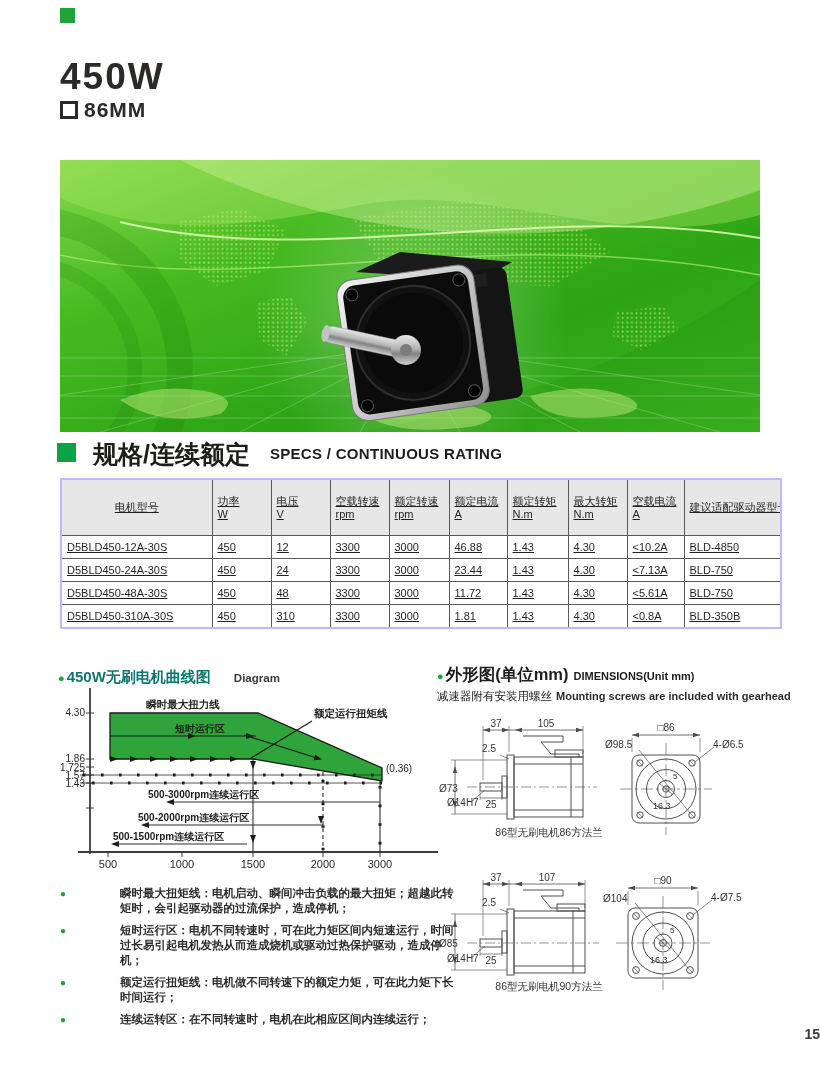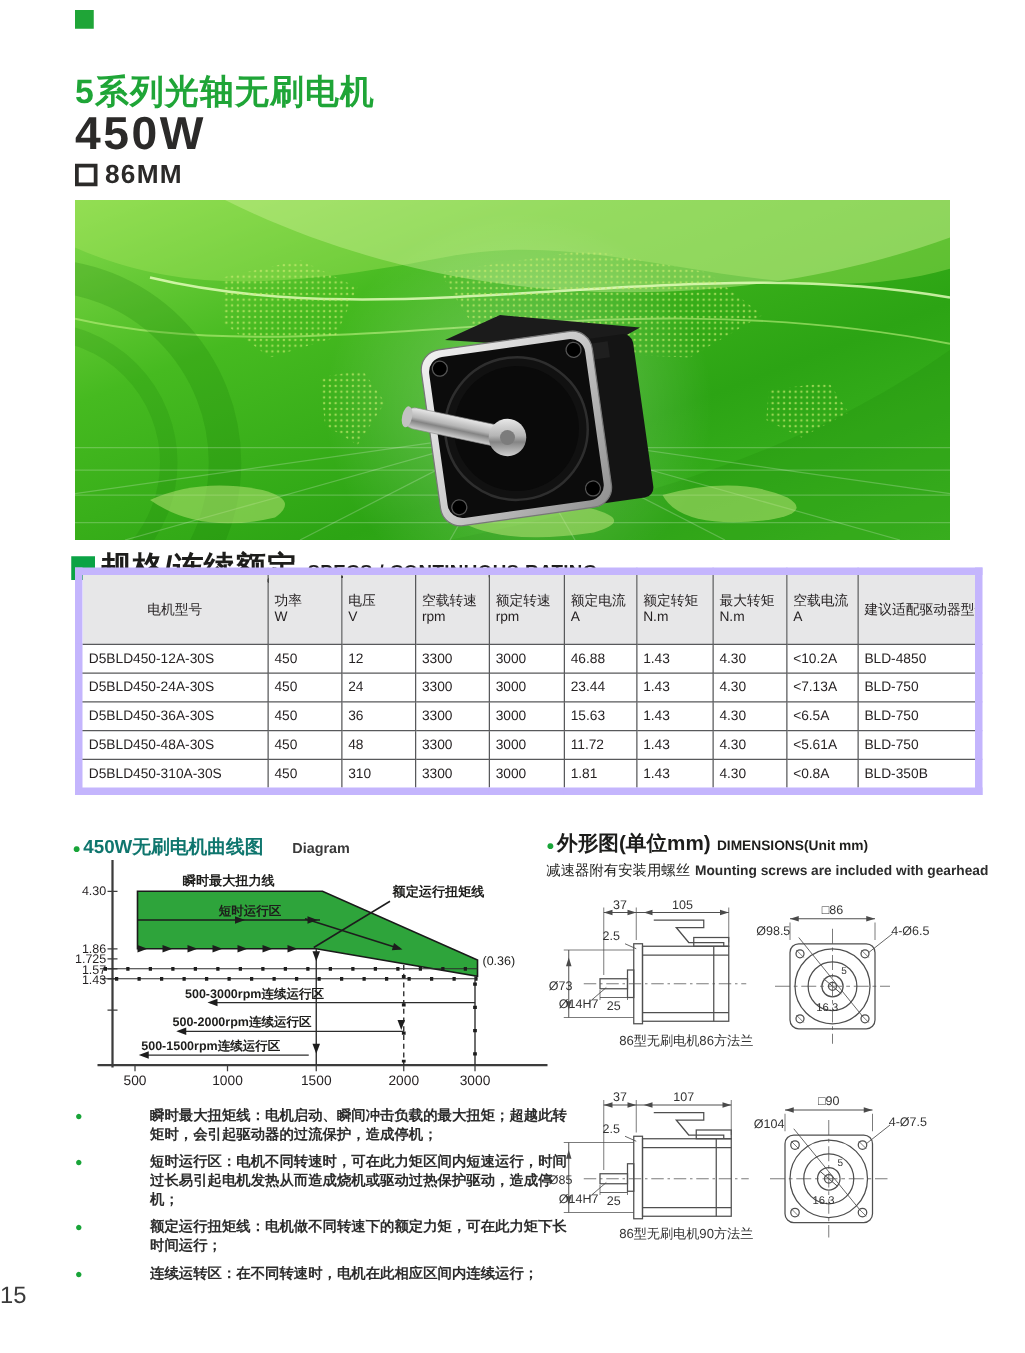--- a/index.html
+++ b/index.html
@@ -6,26 +6,26 @@
   .page{position:relative;width:820px;height:1082px;background:#fff;overflow:hidden;
         font-family:"Liberation Sans","DejaVu Sans",sans-serif;color:#231f20;}
   .logo-square{position:absolute;left:60px;top:8px;width:15px;height:15px;background:#1fa537;}
   .title-block{position:absolute;left:60px;top:58px;}
   .series-title{font-size:27px;font-weight:bold;color:#1fa537;letter-spacing:1px;line-height:30px;}
   .power{font-size:37px;font-weight:bold;color:#2b2a29;letter-spacing:2px;line-height:38px;}
   .frame{display:flex;align-items:center;margin-top:2px;}
   .frame-square{width:12px;height:12px;border:3px solid #2b2a29;display:inline-block;margin-right:6px;}
   .frame-text{font-size:21px;font-weight:bold;color:#2b2a29;letter-spacing:1px;}
   .hero{position:absolute;left:60px;top:160px;width:700px;height:272px;}
-  .section-header{position:absolute;left:57px;top:441px;display:flex;align-items:flex-end;}
+  .section-header{position:absolute;left:57px;top:441px;display:flex;align-items:center;gap:12px;}
   .section-sq{width:19px;height:19px;background:#0ba345;margin-right:5px;margin-bottom:4px;}
   .section-cn{font-size:25px;font-weight:bold;color:#1d1d1b;line-height:27px;}
   .section-en{font-size:15px;font-weight:bold;color:#1d1d1b;margin-left:8px;padding-bottom:2px;letter-spacing:.3px;}
-  table.spec{position:absolute;left:60px;top:454px;width:720px;border-collapse:collapse;
-             border:6px solid #c4b5fd;table-layout:fixed;}
+  table.spec{position:absolute;left:60px;top:478px;width:720px;border-collapse:collapse;
+             border:2px solid #c4b5fd;table-layout:fixed;text-decoration:underline;}
   table.spec th,table.spec td{border:1px solid #58595b;font-size:11px;font-weight:normal;
              text-align:left;padding:1px 5px;color:#231f20;overflow:hidden;white-space:nowrap;}
   table.spec thead th{background:#e7e7e8;height:53px;vertical-align:middle;}
   table.spec thead th.center{text-align:center;}
   table.spec td{height:20px;}
   .hdr2{line-height:13px;}
   .chart-title{position:absolute;left:58px;top:668px;display:flex;align-items:baseline;z-index:2;}
   .bullet{color:#18a438;font-size:11px;margin-right:2px;}
   .chart-title-cn{font-size:15px;font-weight:bold;color:#0f766e;}
   .chart-title-en{font-size:11.5px;font-weight:bold;color:#3a3a3a;margin-left:5px;padding-left:18px;}
@@ -35,32 +35,31 @@
   .dims-cn{font-size:16.5px;font-weight:bold;color:#1d1d1b;}
   .dims-en{font-size:11px;font-weight:bold;color:#1d1d1b;margin-left:5px;}
   .dims-line2{margin-top:3px;font-size:11.5px;color:#1d1d1b;display:flex;align-items:baseline;}
   .dims-note-en{font-size:11px;margin-left:4px;font-weight:bold;color:#2c2c2c;}
   .drawing1{position:absolute;left:437px;top:714px;}
   .drawing2{position:absolute;left:437px;top:856px;}
   .notes{position:absolute;left:60px;top:886px;width:394px;}
   .note{display:flex;margin-bottom:7px;}
   .note .dot{color:#18a438;font-size:10px;line-height:15px;margin-right:6px;}
   .note .txt{font-size:11.5px;line-height:15px;font-weight:bold;color:#2c2c2c;margin-left:48px;}
-  .page-number{position:absolute;left:0;right:0;top:1026px;text-align:left;font-size:19px;color:#3a3a3a;}
+  .page-number{position:absolute;left:0;right:0;top:1026px;text-align:right;font-size:14px;color:#3a3a3a;font-weight:bold;}
   svg text{font-family:"Liberation Sans","DejaVu Sans",sans-serif;}
 </style>
 </head>
 <body>
 
 <div class="page">
 
   <div class="logo-square"></div>
 
   <div class="title-block">
-    <div class="series-title">5系列光轴无刷电机</div>
     <div class="power">450W</div>
     <div class="frame">
       <span class="frame-square"></span>
       <span class="frame-text">86MM</span>
     </div>
   </div>
 
   <div class="hero">
     <svg width="700" height="272" viewBox="0 0 700 272">
       <defs>
@@ -229,32 +228,20 @@
           <td>24</td>
           <td>3300</td>
           <td>3000</td>
           <td>23.44</td>
           <td>1.43</td>
           <td>4.30</td>
           <td>&lt;7.13A</td>
           <td>BLD-750</td>
       </tr>
       <tr>
-        <td>D5BLD450-36A-30S</td>
-          <td>450</td>
-          <td>36</td>
-          <td>3300</td>
-          <td>3000</td>
-          <td>15.63</td>
-          <td>1.43</td>
-          <td>4.30</td>
-          <td>&lt;6.5A</td>
-          <td>BLD-750</td>
-      </tr>
-      <tr>
         <td>D5BLD450-48A-30S</td>
           <td>450</td>
           <td>48</td>
           <td>3300</td>
           <td>3000</td>
           <td>11.72</td>
           <td>1.43</td>
           <td>4.30</td>
           <td>&lt;5.61A</td>
           <td>BLD-750</td>

